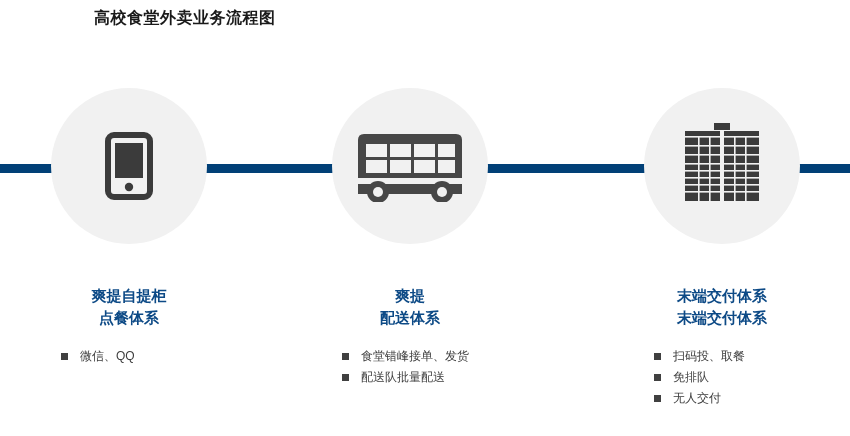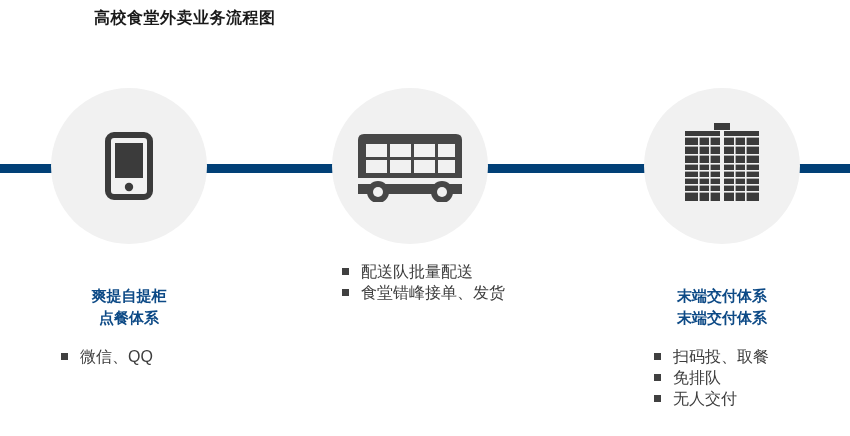--- a/index.html
+++ b/index.html
@@ -77,21 +77,21 @@
 
   
   .bullets {
     margin: 0;
     padding: 0;
     list-style: none;
     margin-top: 17px;
   }
   .bullets li {
     position: relative;
-    font-size: 16px;
+    font-size: 12px;
     color: #3d3d3d;
     line-height: 21px;
     padding-left: 31px;
   }
   .bullets li::before {
     content: "";
     position: absolute;
     left: 12px;
     top: 7px;
     width: 7px;
@@ -143,23 +143,27 @@
         <rect x="86" y="30" width="17" height="13" fill="#f1f1f1"></rect>
         <rect x="6" y="50" width="104" height="3" fill="#f1f1f1"></rect>
         <path d="M6 54 L110 54 L110 64 L6 64 Z" fill="#474747"></path>
         <circle cx="26" cy="62" r="11" fill="#474747"></circle>
         <circle cx="26" cy="62" r="5" fill="#f1f1f1"></circle>
         <circle cx="90" cy="62" r="11" fill="#474747"></circle>
         <circle cx="90" cy="62" r="5" fill="#f1f1f1"></circle>
       </svg>
     </span>
   </div>
+  <div class="stage-heading">
+    <span>爽提</span>
+    <span class="line2">配送体系</span>
+  </div>
   <ul class="bullets b2">
+    <li>食堂错峰接单、发货</li>
     <li>配送队批量配送</li>
-    <li>食堂错峰接单、发货</li>
   </ul>
 </div>
 
 <div class="stage stage-3">
   <div class="circle">
     <span>
       <svg width="82" height="86" viewBox="0 0 82 86">
 
         <rect x="33" y="0" width="16" height="7" fill="#3b3b3b"></rect>
 

